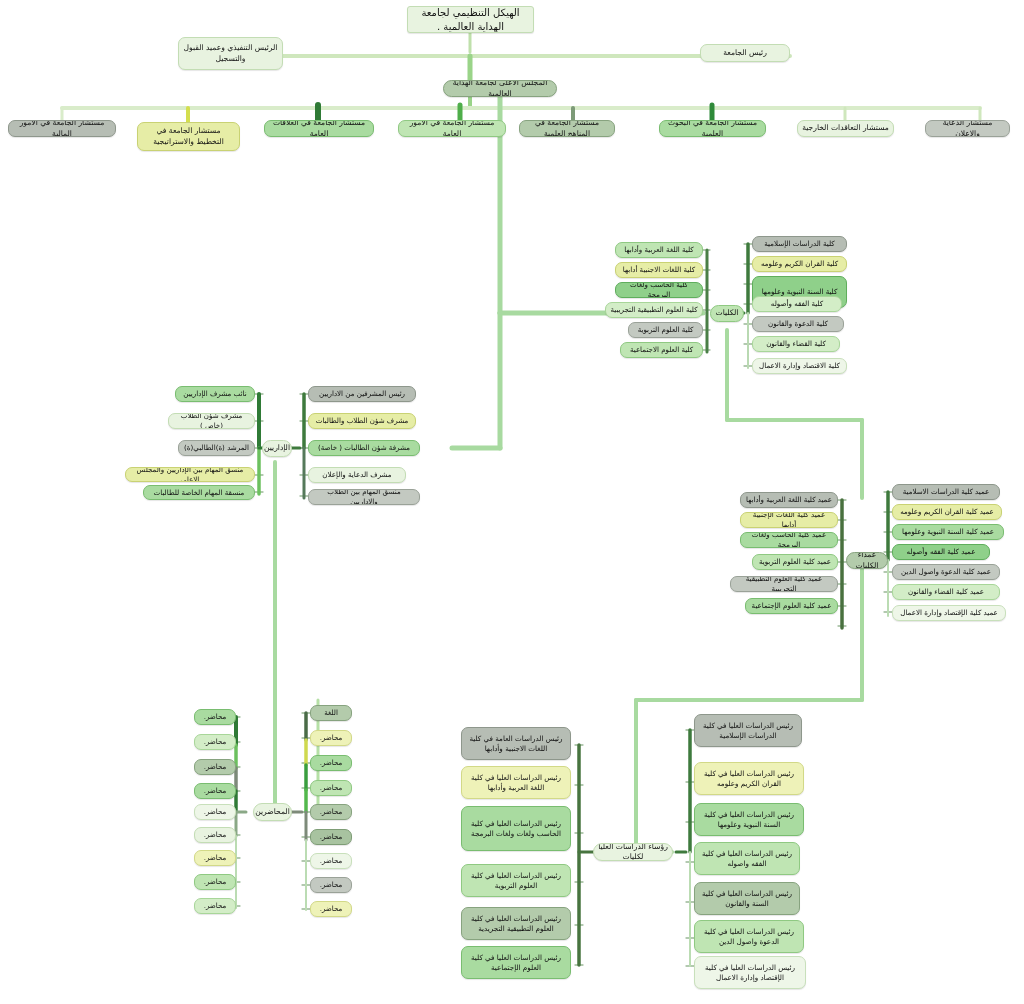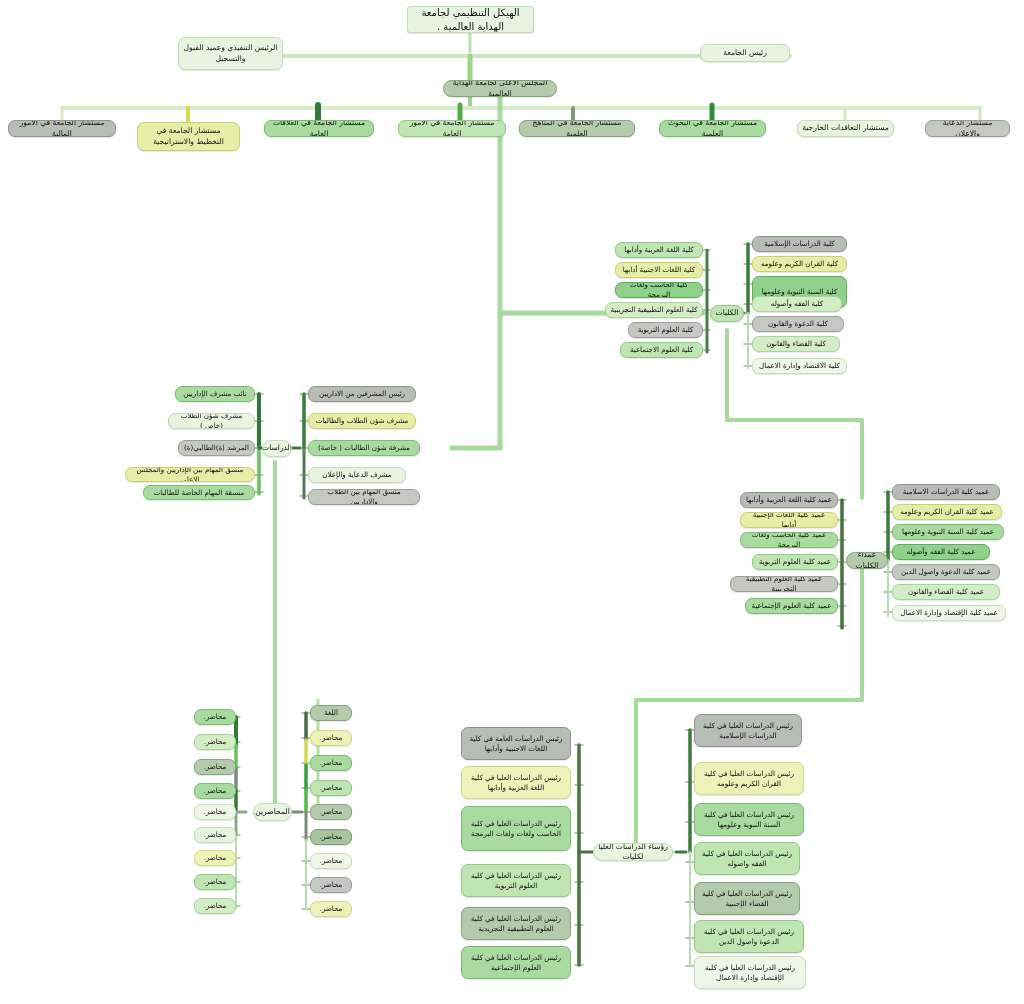--- a/index.html
+++ b/index.html
@@ -159,21 +159,21 @@
   <div class="node c-pale" style="left:178px;top:37px;width:105px;height:33px;">الرئيس التنفيذي وعميد القبول والتسجيل</div>
 
   <div class="node c-pale" style="left:700px;top:44px;width:90px;height:18px;">رئيس الجامعة</div>
 
   <div class="node hub c-sage2" style="left:443px;top:80px;width:114px;height:17px;">المجلس الاعلى لجامعة الهداية العالمية</div>
 
   <div class="node c-gray" style="left:8px;top:120px;width:108px;height:17px;">مستشار الجامعة في الامور المالية</div>
   <div class="node c-yellow" style="left:137px;top:122px;width:103px;height:29px;">مستشار الجامعة في التخطيط والاستراتيجية</div>
   <div class="node c-green2" style="left:264px;top:120px;width:110px;height:17px;">مستشار الجامعة في العلاقات العامة</div>
   <div class="node c-green3" style="left:398px;top:120px;width:108px;height:17px;">مستشار الجامعة في الامور العامة</div>
-  <div class="node c-sage2" style="left:519px;top:120px;width:116px;height:17px;">مستشار الجامعة في المناهج العلمية</div>
+  <div class="node c-sage2" style="left:519px;top:120px;width:96px;height:17px;">مستشار الجامعة في المناهج العلمية</div>
   <div class="node c-green2" style="left:659px;top:120px;width:107px;height:17px;">مستشار الجامعة في البحوث العلمية</div>
   <div class="node c-pale" style="left:797px;top:120px;width:97px;height:17px;">مستشار التعاقدات الخارجية</div>
   <div class="node c-gray2" style="left:925px;top:120px;width:85px;height:17px;">مستشار الدعاية والاعلان</div>
 
   <div class="node hub c-green3" style="left:710px;top:305px;width:34px;height:17px;">الكليات</div>
 
   <div class="node small c-gray" style="left:752px;top:236px;width:95px;height:16px;">كلية الدراسات الإسلامية</div>
   <div class="node small c-yellow" style="left:752px;top:256px;width:95px;height:16px;">كلية القران الكريم وعلومه</div>
   <div class="node small c-green" style="left:752px;top:276px;width:95px;height:32px;">كلية السنة النبوية وعلومها</div>
   <div class="node small c-green4" style="left:752px;top:296px;width:90px;height:16px;">كلية الفقه وأصوله</div>
@@ -181,21 +181,21 @@
   <div class="node small c-green4" style="left:752px;top:336px;width:88px;height:16px;">كلية القضاء والقانون</div>
   <div class="node small c-white" style="left:752px;top:358px;width:95px;height:16px;">كلية الاقتصاد وإدارة الاعمال</div>
 
   <div class="node small c-green3" style="left:615px;top:242px;width:88px;height:16px;">كلية اللغة العربية وأدابها</div>
   <div class="node small c-yellow" style="left:615px;top:262px;width:88px;height:16px;">كلية اللغات الاجنبية أدابها</div>
   <div class="node small c-green" style="left:615px;top:282px;width:88px;height:16px;">كلية الحاسب ولغات البرمجة</div>
   <div class="node small c-green4" style="left:605px;top:302px;width:98px;height:16px;">كلية العلوم التطبيقية التجريبية</div>
   <div class="node small c-gray2" style="left:628px;top:322px;width:75px;height:16px;">كلية العلوم التربوية</div>
   <div class="node small c-green3" style="left:620px;top:342px;width:83px;height:16px;">كلية العلوم الاجتماعية</div>
 
-  <div class="node hub c-pale" style="left:262px;top:440px;width:30px;height:17px;">الدراسات</div>
+  <div class="node hub c-pale" style="left:262px;top:440px;width:30px;height:17px;">الإداريين</div>
 
   <div class="node small c-gray" style="left:308px;top:386px;width:108px;height:16px;">رئيس المشرفين من الاداريين</div>
   <div class="node small c-yellow" style="left:308px;top:413px;width:108px;height:16px;">مشرف شؤن الطلاب والطالبات</div>
   <div class="node small c-green2" style="left:308px;top:440px;width:112px;height:16px;">مشرفة شؤن الطالبات ( خاصة)</div>
   <div class="node small c-pale" style="left:308px;top:467px;width:98px;height:16px;">مشرف الدعاية والإعلان</div>
   <div class="node small c-gray2" style="left:308px;top:489px;width:112px;height:16px;">منسق المهام بين الطلاب والاداريين</div>
 
   <div class="node small c-green2" style="left:175px;top:386px;width:80px;height:16px;">نائب مشرف الإداريين</div>
   <div class="node small c-pale" style="left:168px;top:413px;width:87px;height:16px;">مشرف شؤن الطلاب (خاص )</div>
   <div class="node small c-gray2" style="left:178px;top:440px;width:77px;height:16px;">المرشد (ة)الطالبي(ة)</div>
@@ -218,21 +218,21 @@
   <div class="node small c-green3" style="left:752px;top:554px;width:86px;height:16px;">عميد كلية العلوم التربوية</div>
   <div class="node small c-gray2" style="left:730px;top:576px;width:108px;height:16px;">عميد كلية العلوم التطبيقية التجريبية</div>
   <div class="node small c-green2" style="left:745px;top:598px;width:93px;height:16px;">عميد كلية العلوم الإجتماعية</div>
 
   <div class="node hub c-pale" style="left:593px;top:843px;width:80px;height:18px;">رؤساء الدراسات العليا لكليات</div>
 
   <div class="node tiny c-gray" style="left:694px;top:714px;width:108px;height:33px;">رئيس الدراسات العليا في كلية الدراسات الإسلامية</div>
   <div class="node tiny c-yellow2" style="left:694px;top:762px;width:110px;height:33px;">رئيس الدراسات العليا في كلية القران الكريم وعلومه</div>
   <div class="node tiny c-green2" style="left:694px;top:803px;width:110px;height:33px;">رئيس الدراسات العليا في كلية السنة النبوية وعلومها</div>
   <div class="node tiny c-green3" style="left:694px;top:842px;width:106px;height:33px;">رئيس الدراسات العليا في كلية الفقه واصوله</div>
-  <div class="node tiny c-sage2" style="left:694px;top:882px;width:106px;height:33px;">رئيس الدراسات العليا في كلية القضاء الإجنبية</div>
+  <div class="node tiny c-sage2" style="left:694px;top:882px;width:106px;height:33px;">رئيس الدراسات العليا في كلية السنة والقانون</div>
   <div class="node tiny c-green3" style="left:694px;top:920px;width:110px;height:33px;">رئيس الدراسات العليا في كلية الدعوة واصول الدين</div>
   <div class="node tiny c-white" style="left:694px;top:956px;width:112px;height:33px;">رئيس الدراسات العليا في كلية الإقتصاد وإدارة الاعمال</div>
 
   <div class="node tiny c-gray" style="left:461px;top:727px;width:110px;height:33px;">رئيس الدراسات العامة في كلية اللغات الاجنبية وأدابها</div>
   <div class="node tiny c-yellow2" style="left:461px;top:766px;width:110px;height:33px;">رئيس الدراسات العليا في كلية اللغة العربية وأدابها</div>
   <div class="node tiny c-green2" style="left:461px;top:806px;width:110px;height:45px;">رئيس الدراسات العليا في كلية الحاسب ولغات ولغات البرمجة</div>
   <div class="node tiny c-green3" style="left:461px;top:864px;width:110px;height:33px;">رئيس الدراسات العليا في كلية العلوم التربوية</div>
   <div class="node tiny c-sage2" style="left:461px;top:907px;width:110px;height:33px;">رئيس الدراسات العليا في كلية العلوم التطبيقية التجريدية</div>
   <div class="node tiny c-green2" style="left:461px;top:946px;width:110px;height:33px;">رئيس الدراسات العليا في كلية العلوم الإجتماعية</div>
 

